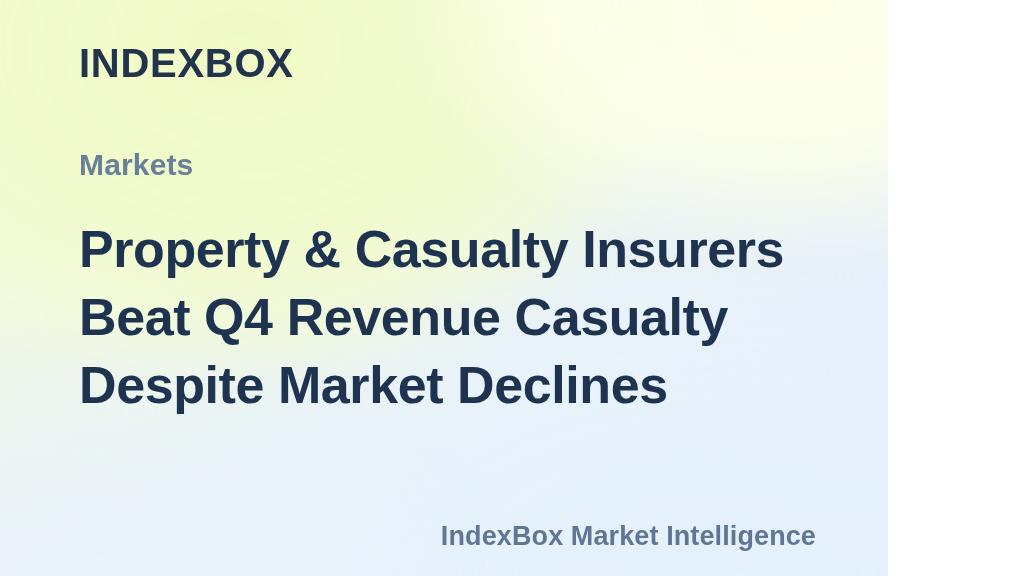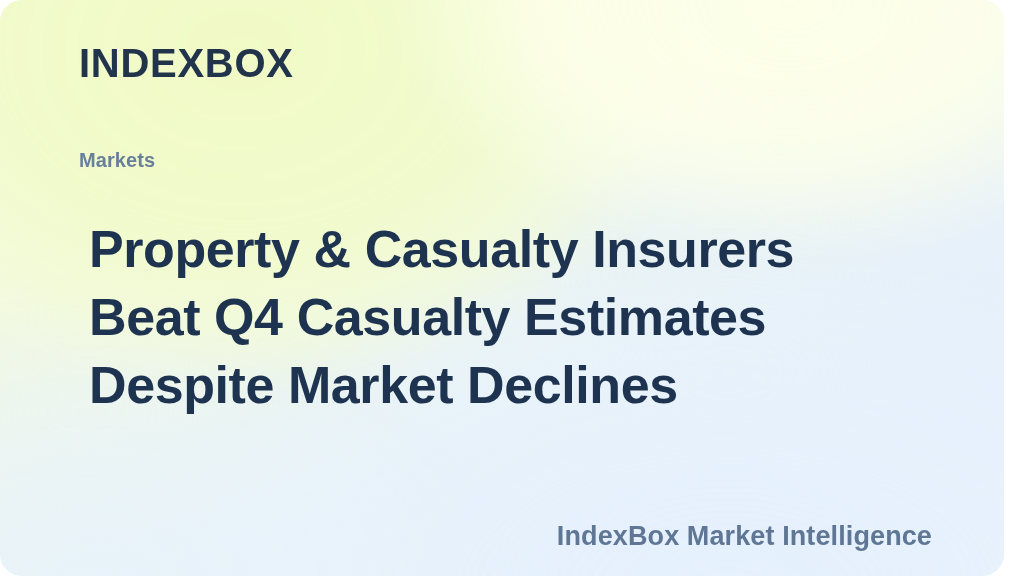--- a/index.html
+++ b/index.html
@@ -10,34 +10,33 @@
   body {
     width: 1024px;
     height: 576px;
     overflow: hidden;
     font-family: "Liberation Sans", sans-serif;
     background: #ffffff;
   }
 
   #card {
     position: relative;
-    width: 1004px;
+    width: 888px;
     height: 576px;
     overflow: hidden;
     
     background:
       linear-gradient(145deg,
         #f5fade 0%,
         #f4fae1 18%,
         #eef7ea 38%,
         #eaf4f4 52%,
         #e7f1fa 72%,
         #e6effb 88%,
         #e9f2fc 100%);
-    border-radius: 22px;
   }
 
   
   .blob-yellow {
     position: absolute;
     left: -220px;
     top: -300px;
     width: 920px;
     height: 700px;
     border-radius: 50%;
@@ -117,39 +116,38 @@
     letter-spacing: 0.018em;
     color: #22344c;
     line-height: 1;
     white-space: nowrap;
   }
 
   .kicker {
     position: absolute;
     left: 79px;
     top: 150px;
-    font-size: 20px;
+    font-size: 30px;
     font-weight: 600;
     letter-spacing: 0.005em;
     color: #68809a;
     line-height: 1;
     white-space: nowrap;
   }
 
   .headline {
     position: absolute;
     left: 79px;
     top: 215px;
     width: 880px;
     font-size: 52px;
     font-weight: 700;
     letter-spacing: -0.008em;
     color: #1d3350;
     line-height: 68px;
-    margin-left: 10px;
   }
   .headline .hl-line {
     display: block;
     white-space: nowrap;
   }
 
   .footer {
     position: absolute;
     right: 72px;
     bottom: 24px;
@@ -173,20 +171,20 @@
   <div class="blob-blue-left"></div>
 
   <div class="content">
 
     <div class="brand">INDEXBOX</div>
 
     <div class="kicker">Markets</div>
 
     <div class="headline">
       <span class="hl-line">Property &amp; Casualty Insurers</span>
-      <span class="hl-line">Beat Q4 Casualty Estimates</span>
+      <span class="hl-line">Beat Q4 Revenue Casualty</span>
       <span class="hl-line">Despite Market Declines</span>
     </div>
 
     <div class="footer">IndexBox Market Intelligence</div>
 
   </div>
 </div>
 
 </body></html>

